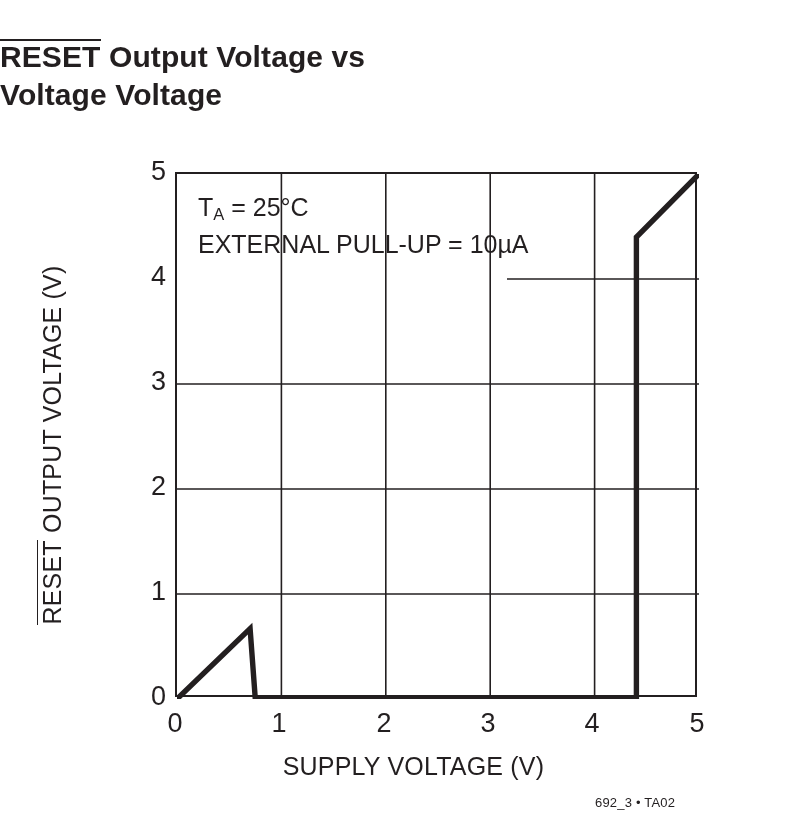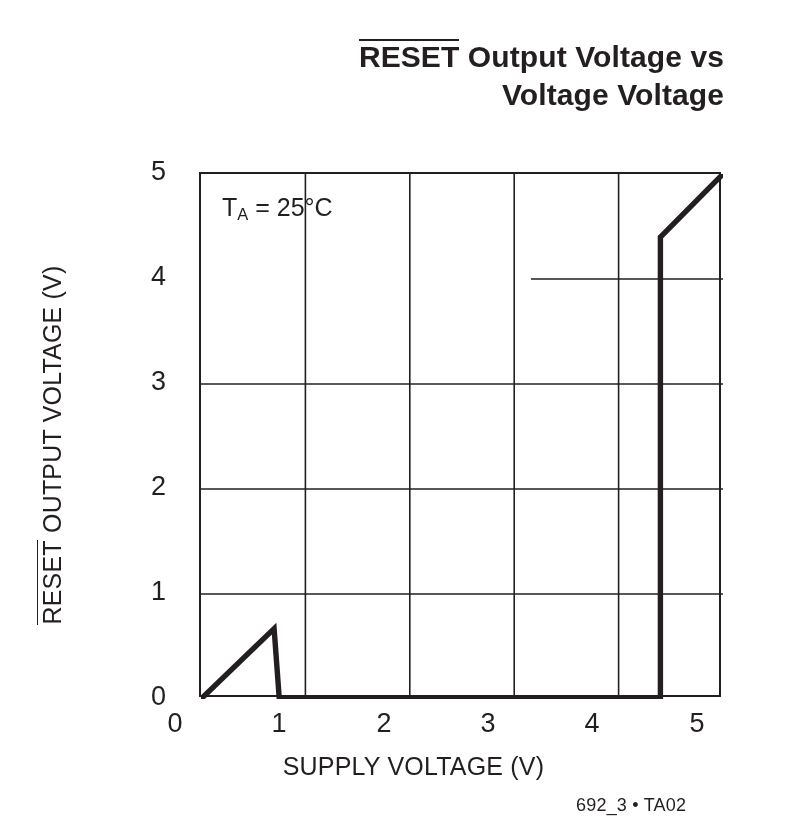--- a/index.html
+++ b/index.html
@@ -15,21 +15,21 @@
     position: relative;
     overflow: hidden;
   }
 
   
   .title-block {
     position: absolute;
     left: 0;
     top: 38px;
     width: 724px;
-    text-align: right;
+    text-align: left;
   }
   .title-line {
     font-size: 30px;
     font-weight: bold;
     line-height: 38px;
     letter-spacing: 0.1px;
     white-space: nowrap;
   }
   .ovl {
     border-top: 2.5px solid #231f20;
@@ -40,21 +40,20 @@
 
   
   #chart-area {
     position: absolute;
     left: 175px;
     top: 172px;
     width: 522px;
     height: 525px;
     box-sizing: border-box;
     border: 2.2px solid #231f20;
-    margin-left: 24px;
   }
   #chart-svg {
     position: absolute;
     left: 0;
     top: 0;
     width: 522px;
     height: 525px;
     display: block;
   }
 
@@ -115,23 +114,23 @@
   }
   #plot-annotation div { white-space: nowrap; }
   sub {
     font-size: 0.66em;
     vertical-align: -0.26em;
   }
 
   
   #footer-code {
     position: absolute;
-    left: 576px;
+    left: 595px;
     top: 795px;
-    font-size: 18px;
+    font-size: 13px;
     letter-spacing: 0.2px;
   }
 </style>
 </head>
 <body>
 
 <div class="title-block">
   <div class="title-line"><span class="ovl">RESET</span><span> Output Voltage vs</span></div>
   <div class="title-line">Voltage Voltage</div>
 </div>
@@ -152,20 +151,21 @@
 
       <line x1="330" y1="105" x2="522" y2="105" stroke="#231f20" stroke-width="1.6"></line>
     </g>
     <g>
       <polyline points="0,525 73.1,454.6 78.3,525 459.4,525 459.4,63 522,0" fill="none" stroke="#231f20" stroke-width="5.4" stroke-linejoin="miter" stroke-linecap="butt"></polyline>
     </g>
   </svg>
 
   <div id="plot-annotation" style="left:21px; top:18px; position:absolute;">
     <div><span>T</span><sub>A</sub><span> = 25°C</span></div>
+    <div>EXTERNAL PULL-UP = 10µA</div>
   </div>
 </div>
 
 <div>
   <div class="ytick" style="left:126px; top:697px;">0</div>
   <div class="ytick" style="left:126px; top:592px;">1</div>
   <div class="ytick" style="left:126px; top:487px;">2</div>
   <div class="ytick" style="left:126px; top:382px;">3</div>
   <div class="ytick" style="left:126px; top:277px;">4</div>
   <div class="ytick" style="left:126px; top:172px;">5</div>

